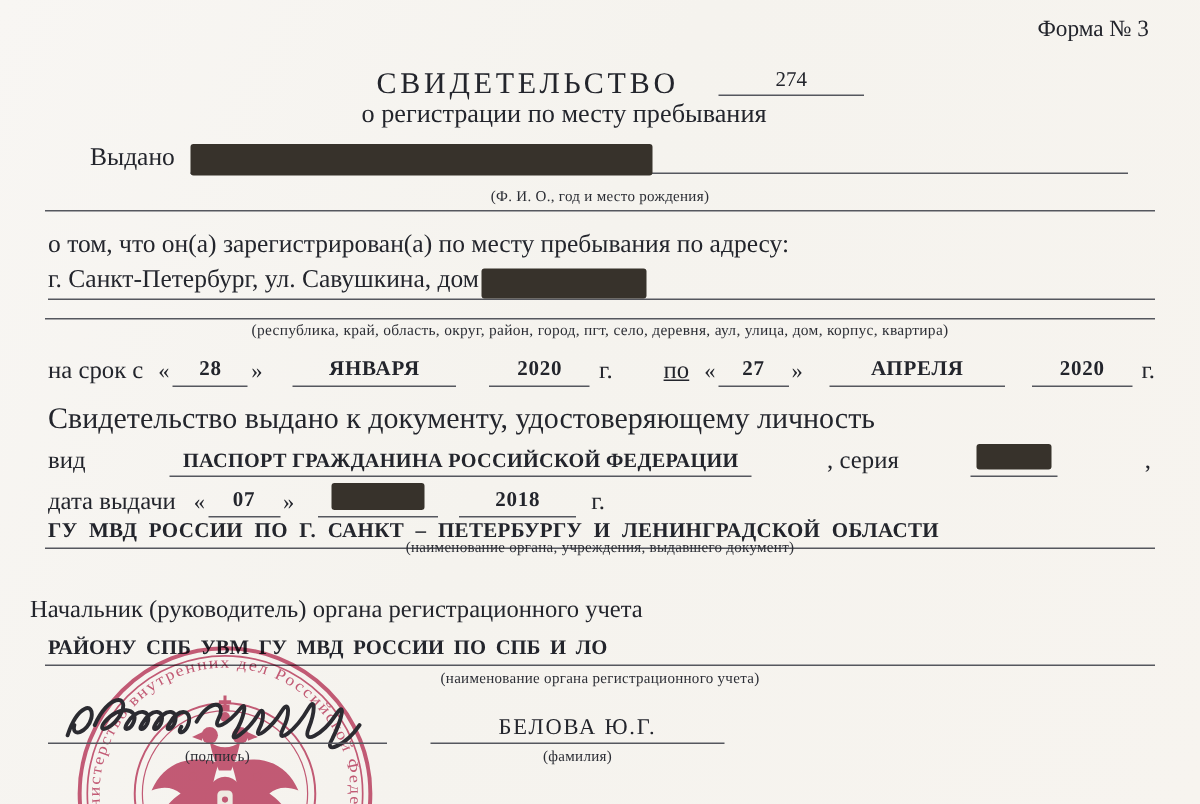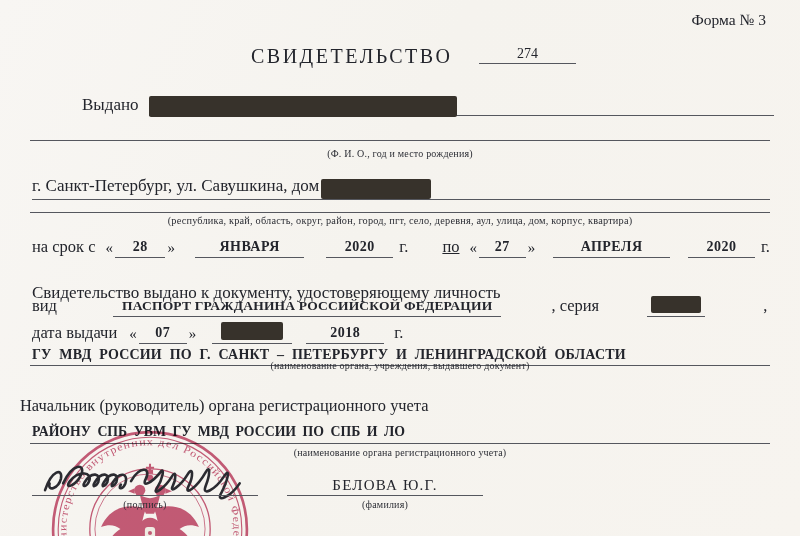--- a/index.html
+++ b/index.html
@@ -14,31 +14,31 @@
   .cap{position:absolute;font-size:10px;letter-spacing:.2px;color:#2c2e35;text-align:center;}
   .redact{background:#37322b;border-radius:2px;display:inline-block;transform:translateY(2px);}
   .row{position:absolute;display:flex;align-items:flex-end;}
   .cell{border-bottom:1.4px solid #55575e;text-align:center;font-weight:bold;font-size:14px;letter-spacing:.5px;padding:0 4px 2px;}
   .lbl{padding-bottom:1px;white-space:nowrap;}
   .q{padding:0 2px 1px;font-size:15px;}
   #form-label{top:11px;right:34px;font-size:15.5px;}
   #title{top:45px;left:251px;font-size:20px;letter-spacing:2.5px;}
   #cert-no{top:46px;left:479px;width:97px;text-align:center;font-size:14px;border-bottom:1.4px solid #55575e;padding-bottom:1px;}
   #subtitle{top:65px;left:241px;font-size:17.5px;}
-  #issued-row{top:94px;left:82px;width:692px;font-size:17px;}
+  #issued-row{top:94px;left:60px;width:692px;font-size:17px;}
   #issued-fill{flex:1;border-bottom:1.5px solid #55575e;display:flex;align-items:flex-end;margin-left:10px;}
   #issued-suffix{font-size:15px;font-weight:bold;white-space:nowrap;padding:0 2px 1px;}
   #rule-fio{top:140px;left:30px;width:740px;}
-  #cap-fio{top:148px;left:30px;width:740px;}
+  #cap-fio{top:126px;left:30px;width:740px;}
   #statement{top:153px;left:32px;font-size:17px;}
   #address-row{top:176px;left:32px;width:738px;border-bottom:1.5px solid #55575e;font-size:17px;padding-bottom:2px;}
   #rule-addr{top:212px;left:30px;width:740px;}
   #cap-addr{top:215px;left:30px;width:740px;font-size:10.3px;}
   #period-row{top:237px;left:32px;width:738px;font-size:16.5px;}
-  #doc-statement{top:283px;left:32px;font-size:17px;}
+  #doc-statement{top:268px;left:32px;font-size:20px;}
   #vid-row{top:294px;left:32px;width:738px;font-size:16.5px;gap:48px;}
   #doc-type-cell{font-size:13.5px;padding:0 9px 2px;letter-spacing:.2px;margin-left:8px;white-space:nowrap;}
   #date-row{top:320px;left:32px;width:738px;font-size:16.5px;}
   #authority{top:347px;left:32px;font-size:14px;font-weight:bold;word-spacing:4px;letter-spacing:.2px;}
   #rule-auth{top:365px;left:30px;width:740px;}
   #cap-auth{top:360px;left:30px;width:740px;}
   #head-row{top:396px;left:20px;width:738px;font-size:16.4px;}
   #head-org1{flex:1;margin-left:9px;border-bottom:1.4px solid #55575e;font-weight:bold;font-size:13.8px;padding:0 4px 2px;word-spacing:2px;white-space:nowrap;}
   #head-org2{top:424px;left:32px;font-size:13.8px;font-weight:bold;word-spacing:3px;text-align:center;}
   #rule-org{top:443px;left:30px;width:740px;}
@@ -53,30 +53,32 @@
 </style>
 </head>
 <body>
 
 <div class="page">
 
   <div class="abs" id="form-label">Форма № 3</div>
 
   <div class="abs" id="title">СВИДЕТЕЛЬСТВО</div>
   <div class="abs" id="cert-no">274</div>
+  <div class="abs" id="subtitle">о регистрации по месту пребывания</div>
 
   <div class="row" id="issued-row">
     <span class="lbl">Выдано</span>
     <span id="issued-fill">
       <span class="redact" style="width:308px;height:21px;"></span>
     </span>
   </div>
   <div class="rule" id="rule-fio"></div>
   <div class="cap" id="cap-fio">(Ф. И. О., год и место рождения)</div>
 
+  <div class="abs" id="statement">о том, что он(а) зарегистрирован(а) по месту пребывания по адресу:</div>
 
   <div class="row" id="address-row">
     <span class="lbl">г. Санкт-Петербург, ул. Савушкина, дом</span>
     <span class="redact" style="width:110px;height:20px;margin-left:2px;"></span>
   </div>
   <div class="rule" id="rule-addr"></div>
   <div class="cap" id="cap-addr">(республика, край, область, округ, район, город, пгт, село, деревня, аул, улица, дом, корпус, квартира)</div>
 
   <div class="row" id="period-row">
     <span class="lbl">на срок с</span>

